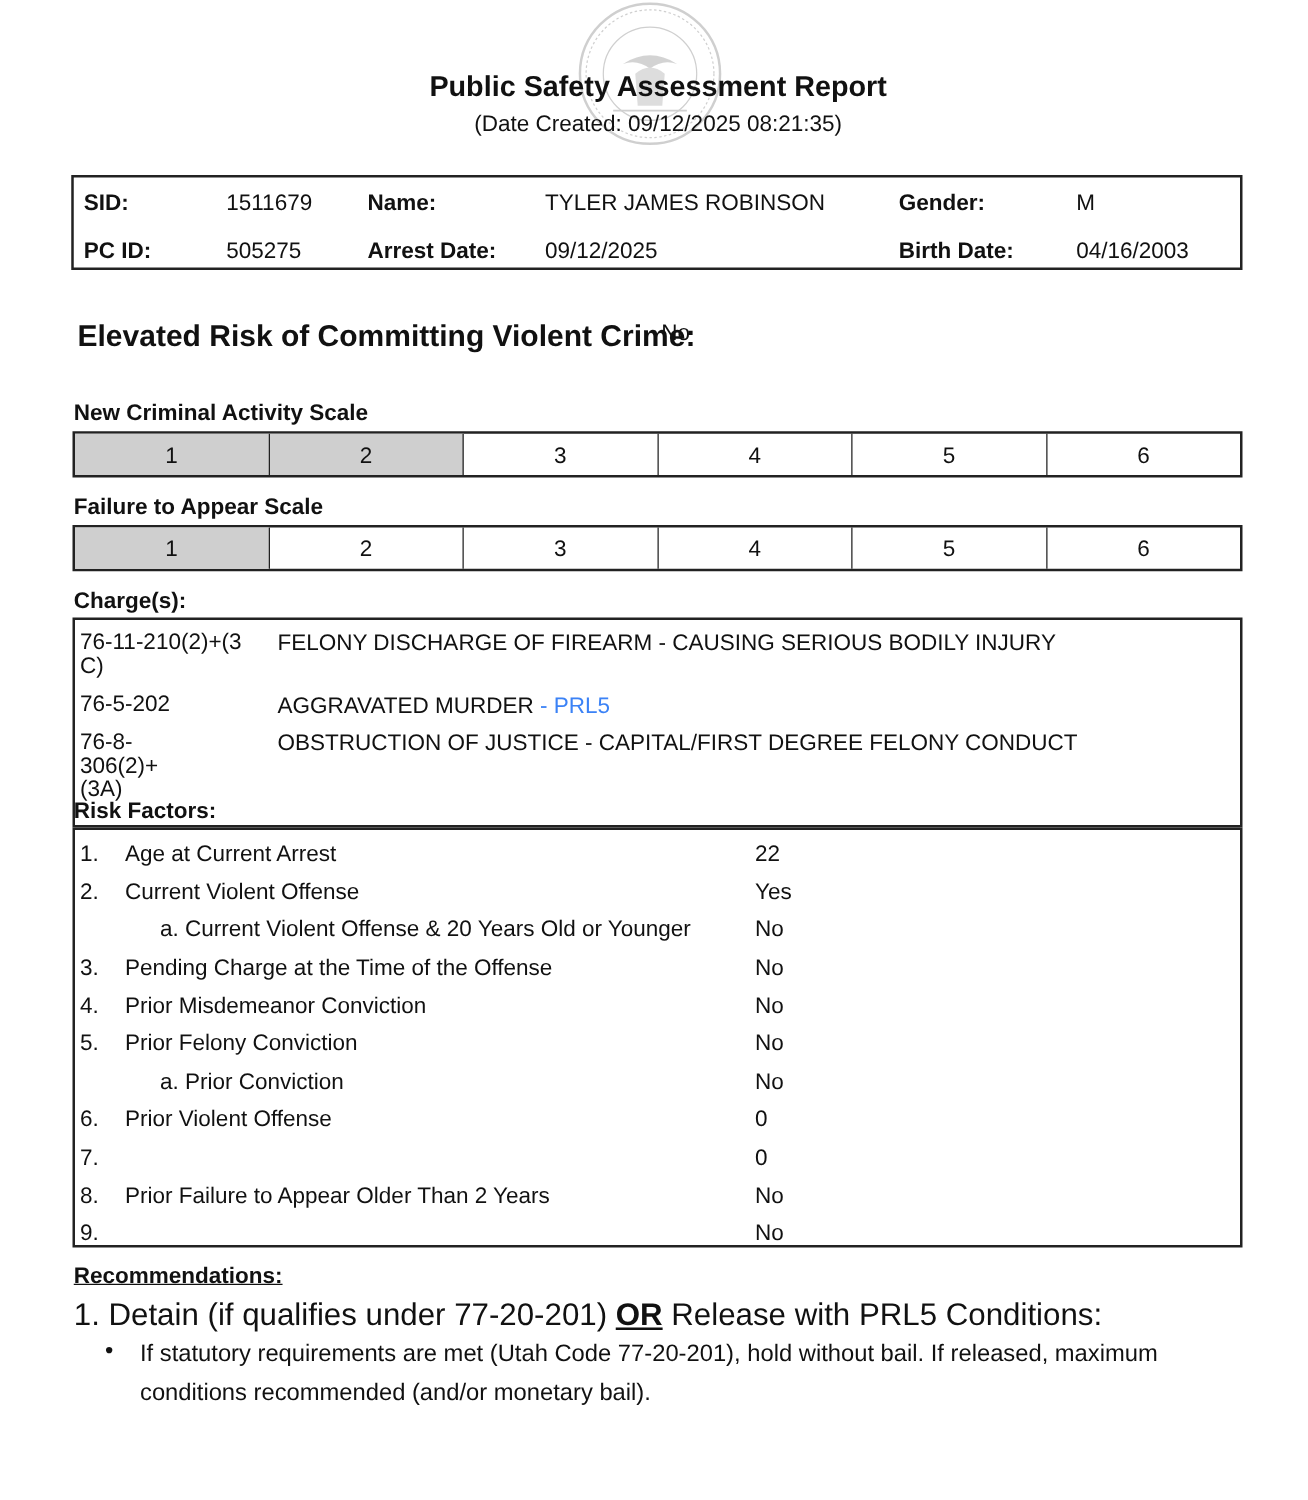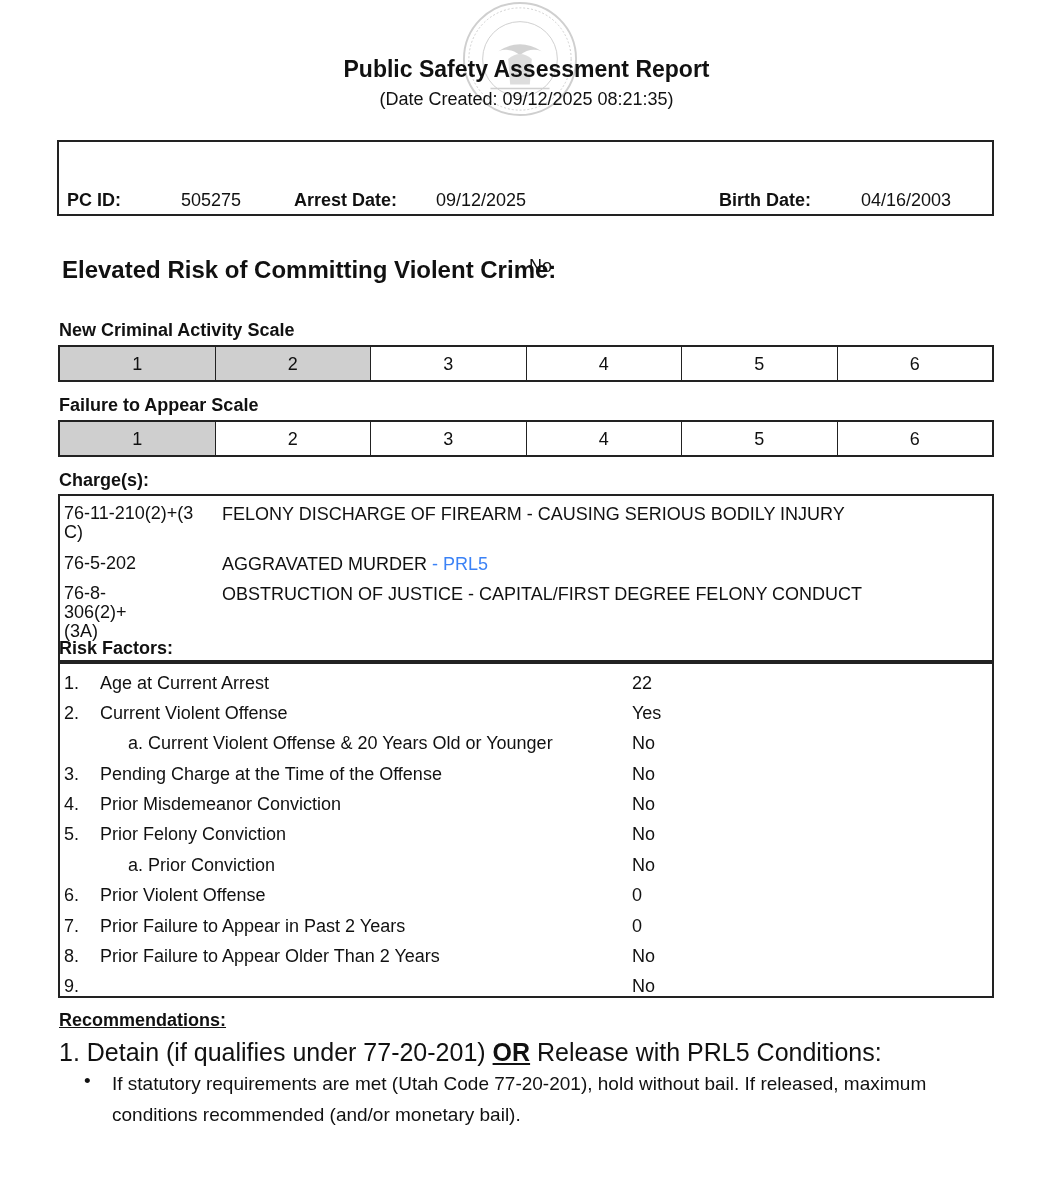--- a/index.html
+++ b/index.html
@@ -22,21 +22,21 @@
   .charges { position: absolute; left: 58px; top: 494px; width: 936px; height: 168px; border: 2px solid #222; font-size: 18px; }
   .charge { position: absolute; left: 4px; width: 920px; }
   .charge .code { position: absolute; left: 0; width: 150px; line-height: 19px; }
   .charge .desc { position: absolute; left: 158px; white-space: nowrap; }
   .red { color: #3b82f6; }
   .risk { position: absolute; left: 58px; top: 662px; width: 936px; height: 336px; border: 2px solid #222; font-size: 18px; }
   .rf { position: absolute; left: 0; width: 100%; height: 28px; }
   .rf .num { position: absolute; left: 4px; }
   .rf .lab { position: absolute; left: 40px; white-space: nowrap; }
   .rf .lab.sub { left: 68px; }
-  .rf .val { position: absolute; left: 572px; }
+  .rf .val { position: absolute; left: 544px; }
   .rec-h { position: absolute; top: 1010px; left: 59px; font-size: 18px; font-weight: bold; text-decoration: underline; }
   .rec-1 { position: absolute; top: 1038px; left: 59px; font-size: 25px; white-space: nowrap; }
   .rec-1 .or { font-weight: bold; text-decoration: underline; }
   .bullet { position: absolute; top: 1070px; left: 84px; font-size: 19px; }
   .rec-b { position: absolute; top: 1068px; left: 112px; width: 880px; font-size: 19px; line-height: 31px; }
 </style>
 </head>
 <body>
 
 <svg class="seal" viewBox="0 0 120 120">
@@ -45,20 +45,28 @@
   <circle cx="60" cy="60" r="38" fill="none" stroke="#555" stroke-width="1"></circle>
   <path d="M38 52 Q60 38 82 52 Q70 48 60 56 Q50 48 38 52Z" fill="#666"></path>
   <path d="M48 60 Q60 50 72 60 L70 86 L50 86Z" fill="#888"></path>
   <path d="M30 90 L90 90" stroke="#555" stroke-width="1.5"></path>
 </svg>
 
 <div class="title">Public Safety Assessment Report</div>
 <div class="subtitle">(Date Created: 09/12/2025 08:21:35)</div>
 
 <div class="info-box">
+  <div class="info-row" style="top:10px">
+    <span class="lbl" style="left:8px">SID:</span>
+    <span style="left:122px">1511679</span>
+    <span class="lbl" style="left:235px">Name:</span>
+    <span style="left:377px">TYLER JAMES ROBINSON</span>
+    <span class="lbl" style="left:660px">Gender:</span>
+    <span style="left:802px">M</span>
+  </div>
   <div class="info-row" style="top:48px">
     <span class="lbl" style="left:8px">PC ID:</span>
     <span style="left:122px">505275</span>
     <span class="lbl" style="left:235px">Arrest Date:</span>
     <span style="left:377px">09/12/2025</span>
     <span class="lbl" style="left:660px">Birth Date:</span>
     <span style="left:802px">04/16/2003</span>
   </div>
 </div>
 
@@ -138,21 +146,20 @@
       <span class="lab sub">a. Prior Conviction</span>
       <span class="val">No</span>
     </div>
   <div class="rf" style="top:221px">
       <span class="num">6.</span>
       <span class="lab">Prior Violent Offense</span>
       <span class="val">0</span>
     </div>
   <div class="rf" style="top:252px">
       <span class="num">7.</span>
-      <span class="lab">Prior Failure to Appear in Past 2 Years</span>
       <span class="val">0</span>
     </div>
   <div class="rf" style="top:282px">
       <span class="num">8.</span>
       <span class="lab">Prior Failure to Appear Older Than 2 Years</span>
       <span class="val">No</span>
     </div>
   <div class="rf" style="top:312px">
       <span class="num">9.</span>
       <span class="val">No</span>

